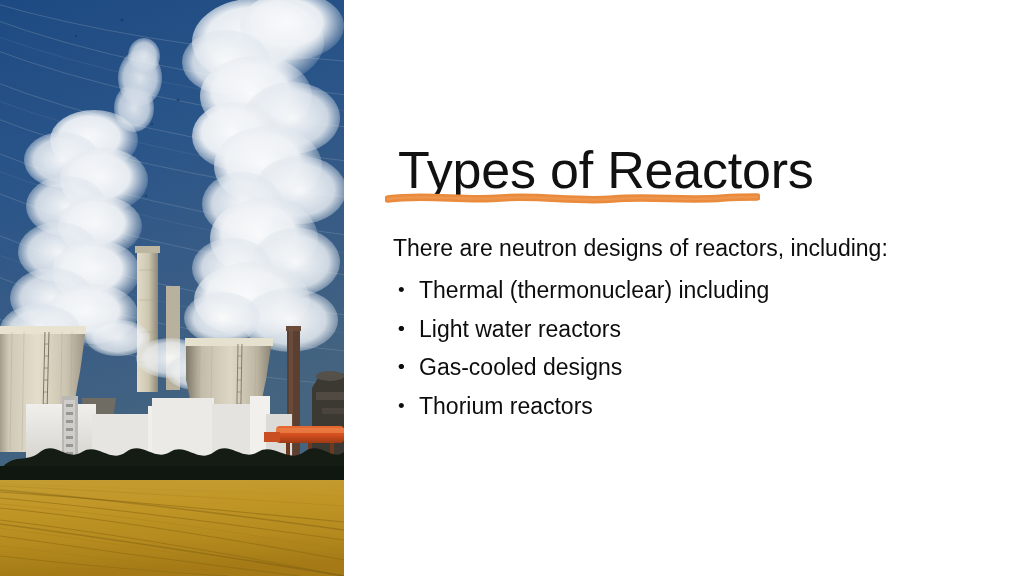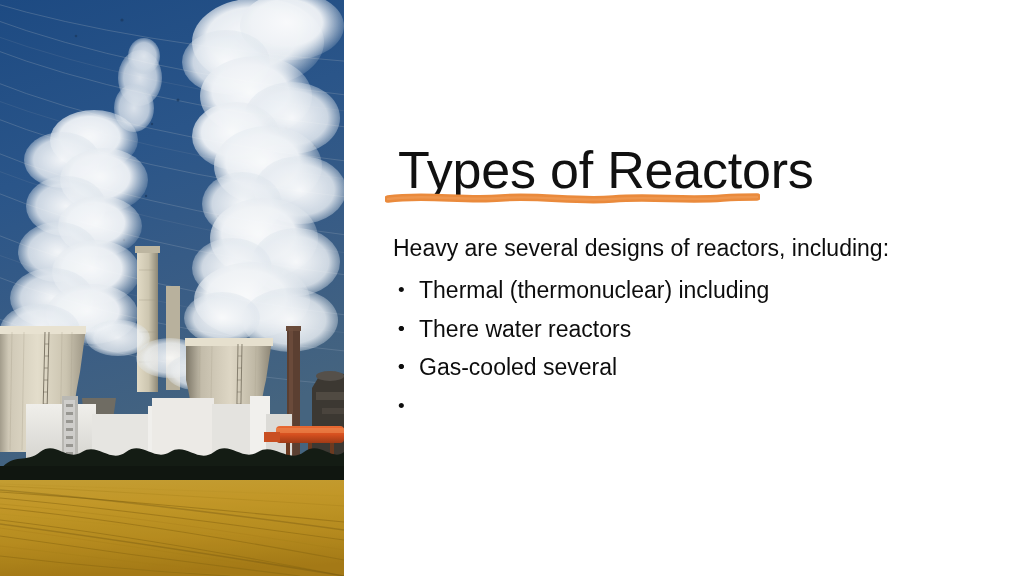--- a/index.html
+++ b/index.html
@@ -390,41 +390,42 @@
     <h1 id="title">Types of Reactors</h1>
 
     <div id="rule">
       <svg viewBox="0 0 375 22" width="375" height="22">
         <path d="M3,13 C 40,8 78,15 116,12 C 154,9 190,16 228,13 C 266,10 300,15 338,12 C 352,11 364,11 372,11" stroke="#ea8a3c" stroke-width="7.5" stroke-linecap="round" fill="none"></path>
         <path d="M3,13 C 40,8 78,15 116,12 C 154,9 190,16 228,13 C 266,10 300,15 338,12 C 352,11 364,11 372,11" stroke="#f0a05c" stroke-width="2.4" stroke-linecap="round" fill="none" opacity="0.55"></path>
       </svg>
     </div>
 
     <div id="body">
-      <p class="intro">Heavy are several designs of reactors, including:</p>
+      <p class="intro">There are neutron designs of reactors, including:</p>
 
       <ul class="bullets">
         <li>
           <span class="dot">•</span>
           <span>Thermal (thermonuclear) including</span>
         </li>
         <li>
           <span class="dot">•</span>
         </li>
         <li>
           <span class="dot">•</span>
-          <span>There water reactors</span>
-        </li>
-        <li>
-          <span class="dot">•</span>
-        </li>
-        <li>
-          <span class="dot">•</span>
-          <span>Gas-cooled several</span>
-        </li>
-        <li>
-          <span class="dot">•</span>
+          <span>Light water reactors</span>
+        </li>
+        <li>
+          <span class="dot">•</span>
+        </li>
+        <li>
+          <span class="dot">•</span>
+          <span>Gas-cooled designs</span>
+        </li>
+        <li>
+          <span class="dot">•</span>
+          <span>Thorium reactors</span>
         </li>
       </ul>
     </div>
 
   </div>
 </div>
 
 </body></html>

